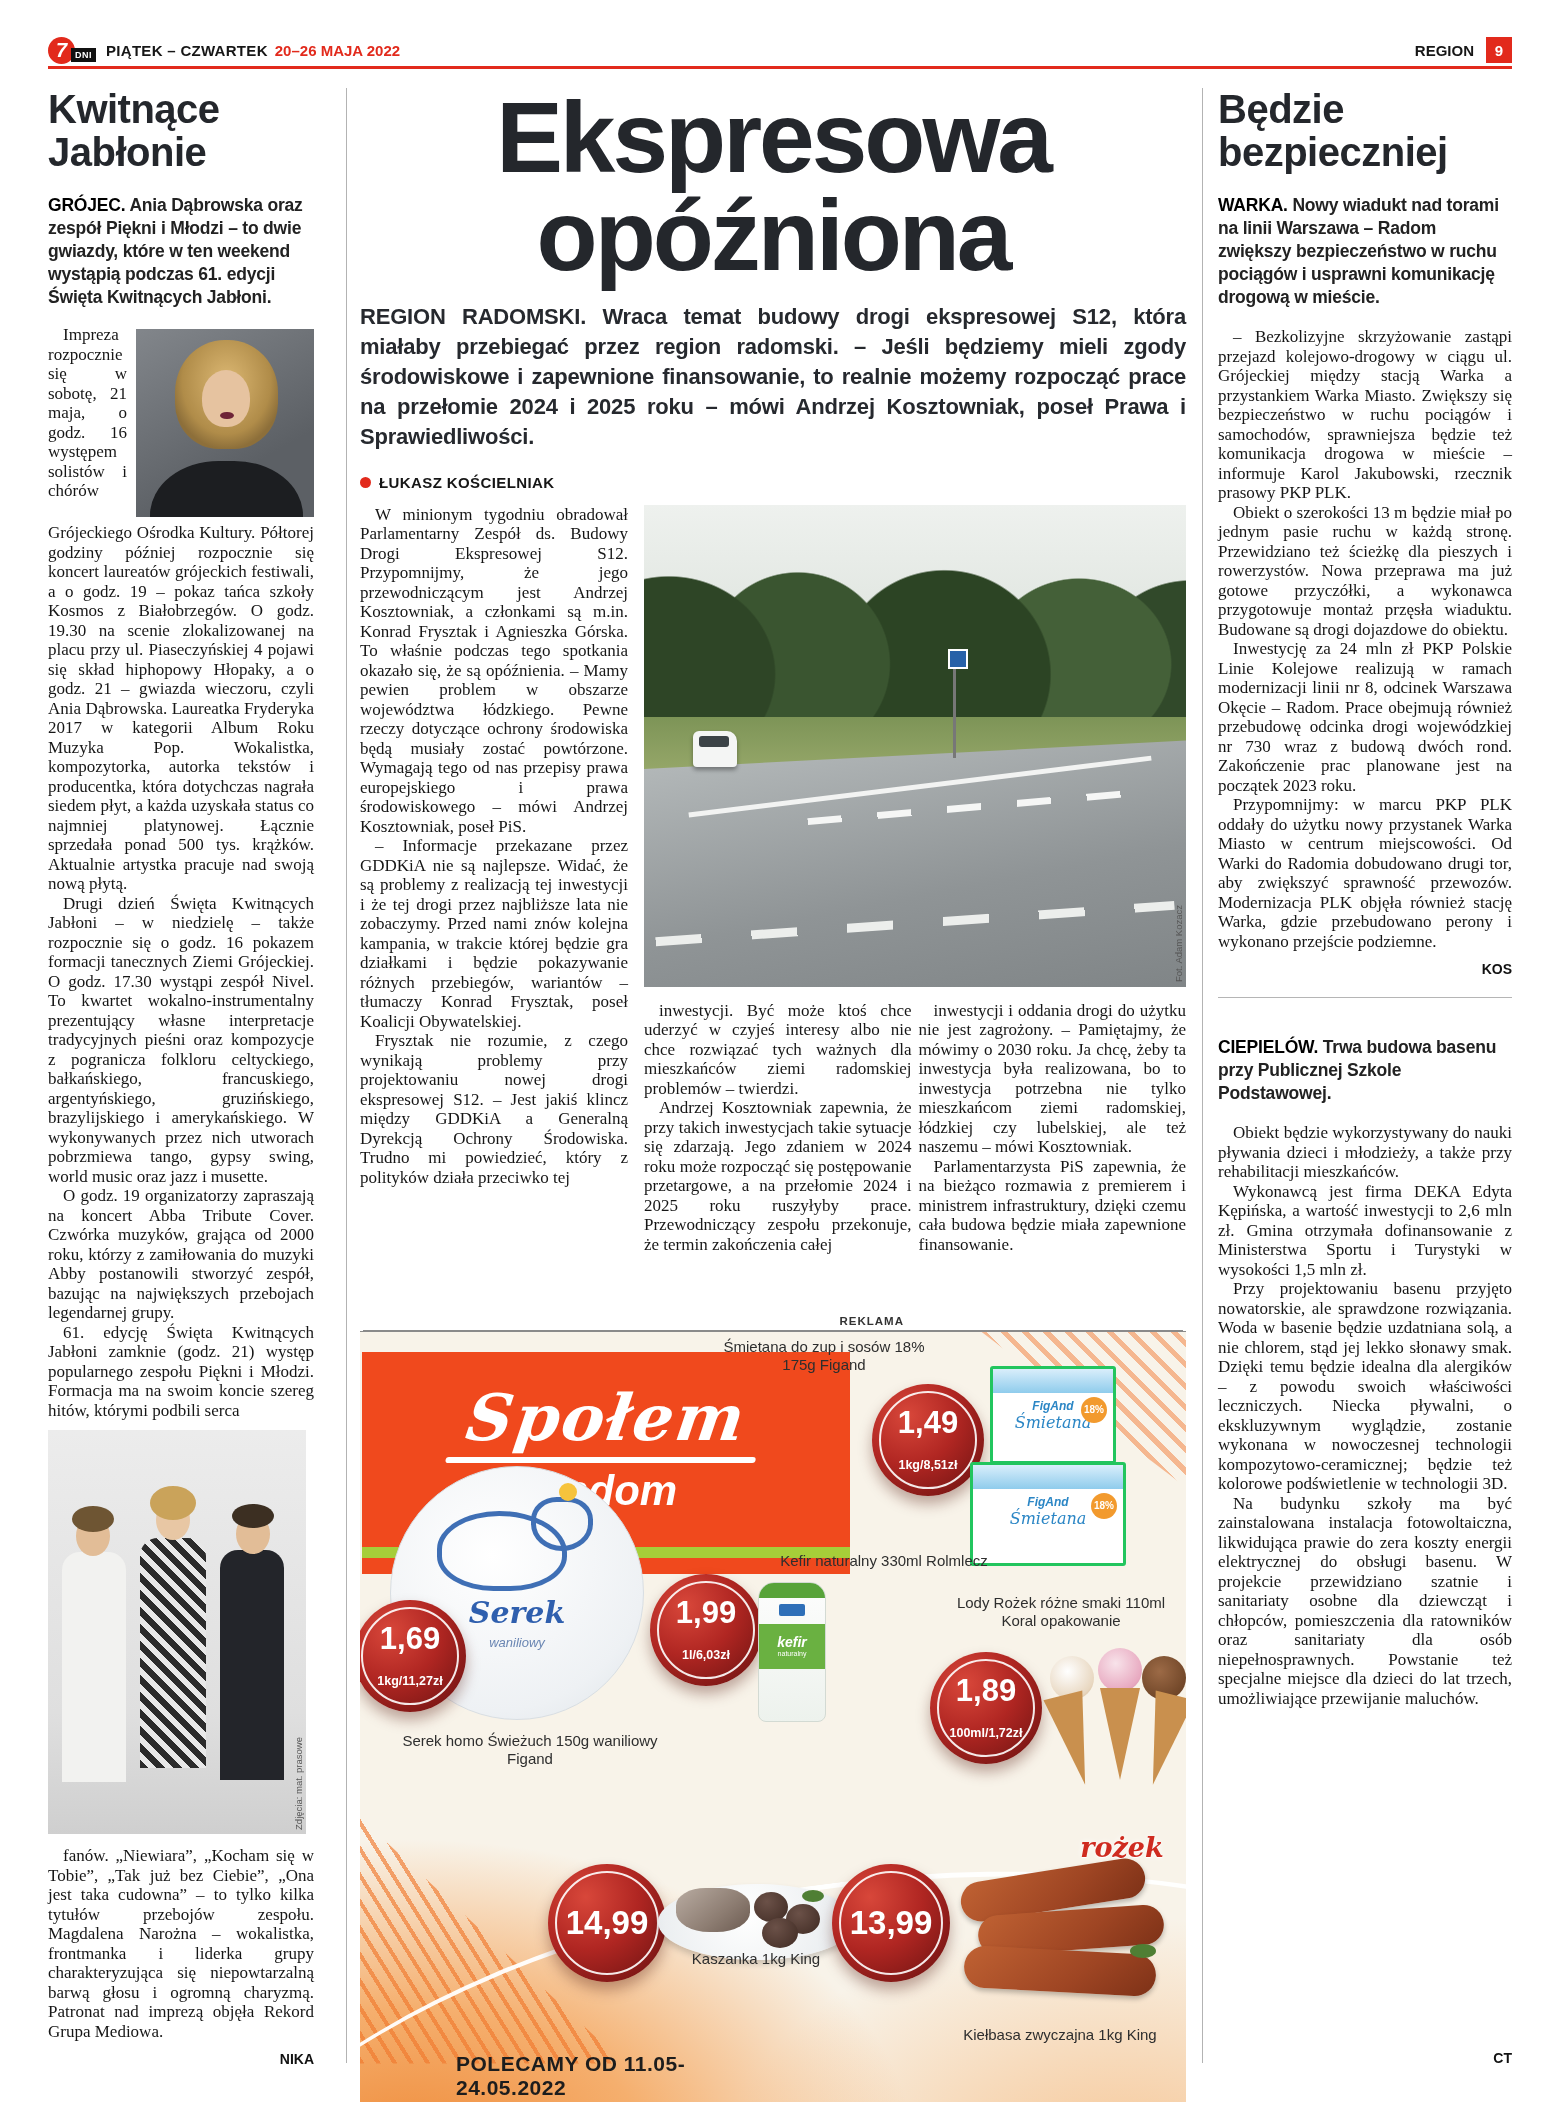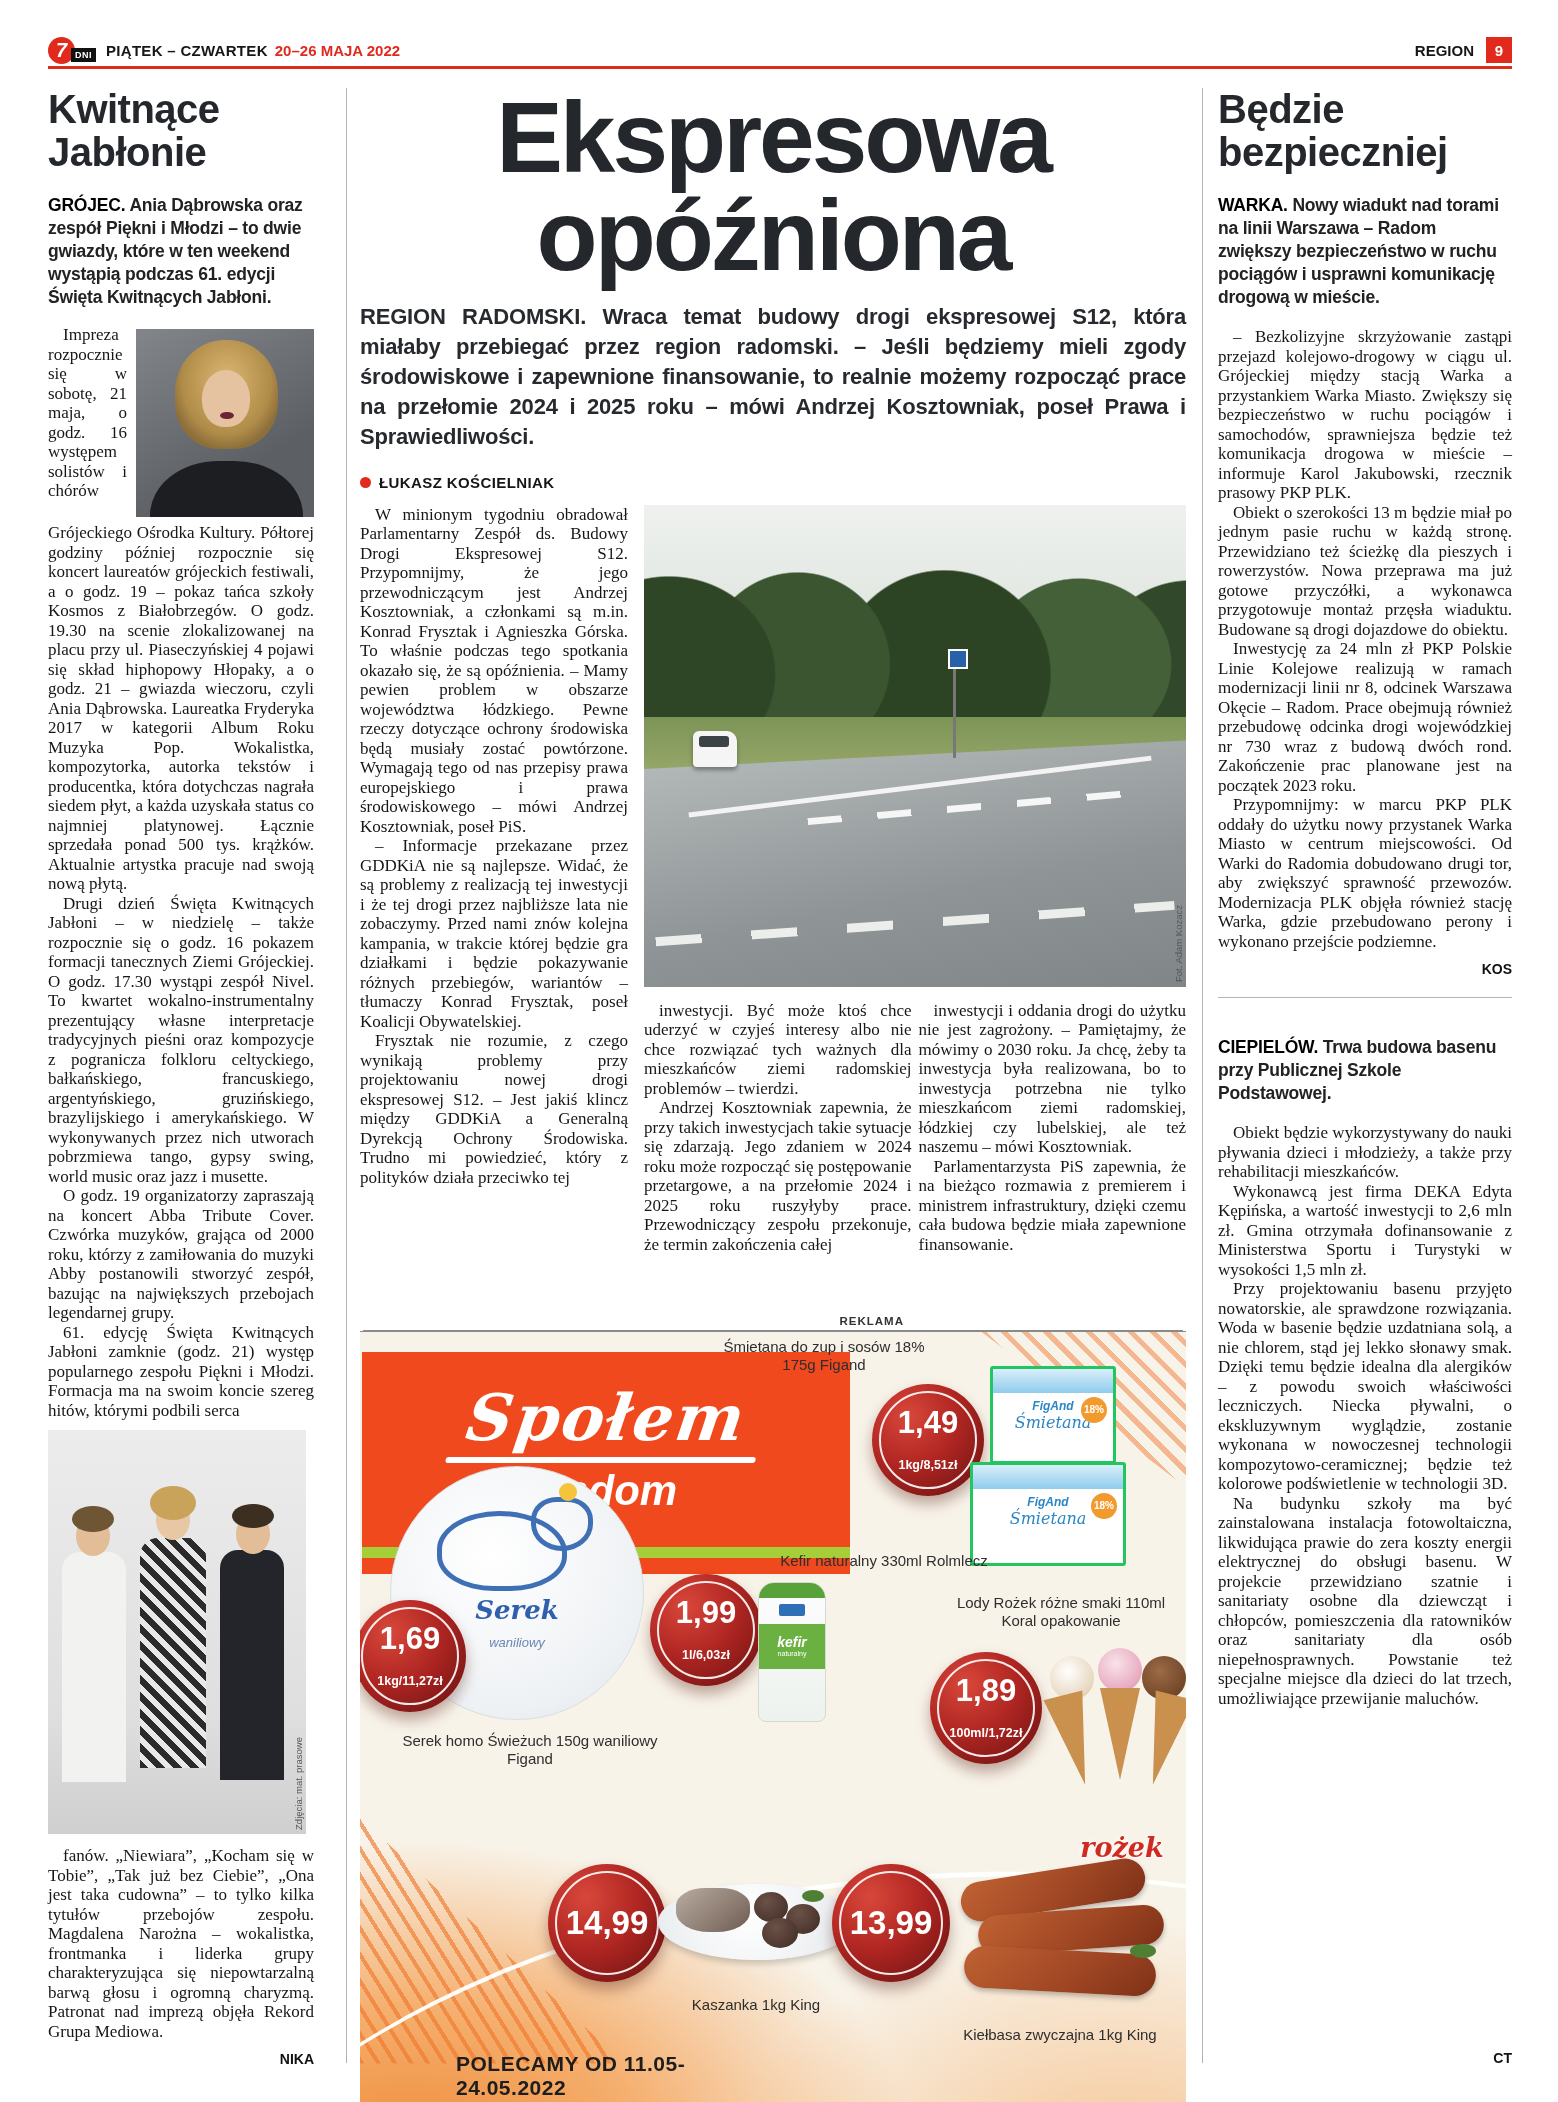--- a/index.html
+++ b/index.html
@@ -112,21 +112,21 @@
   .splogo .scr .swash{display:block;width:310px;height:6px;background:#fff;border-radius:4px;margin:2px auto 0;}
   .splogo .rad{font-family:"Liberation Sans",sans-serif;font-weight:bold;font-style:italic;color:#fff;
       font-size:42px;text-align:center;margin-top:4px;}
   .splogo .grstripe{position:absolute;left:0;bottom:16px;width:100%;height:11px;background:#a6ce39;}
   .ad-label{position:absolute;font-family:"Liberation Sans",sans-serif;font-size:15px;color:#2e2e2e;
       text-align:center;line-height:1.25;}
   .lbl-smietana{left:356px;top:6px;width:216px;}
   .lbl-kefir{left:368px;top:220px;width:312px;}
   .lbl-serek{left:28px;top:400px;width:284px;}
   .lbl-lody{left:588px;top:262px;width:226px;}
-  .lbl-kaszanka{left:318px;top:664px;width:156px;}
+  .lbl-kaszanka{left:318px;top:618px;width:156px;}
   .lbl-kielbasa{left:588px;top:694px;width:224px;}
   .badge{position:absolute;width:112px;height:112px;border-radius:50%;color:#fff;display:flex;
       flex-direction:column;align-items:center;justify-content:center;text-align:center;
       background:radial-gradient(circle at 32% 28%,#d8473a 0%,#b02622 45%,#64100f 100%);
       box-shadow:0 8px 14px rgba(80,20,10,.35);font-family:"Liberation Sans",sans-serif;}
   .badge:before{content:"";position:absolute;inset:7px;border:2px solid rgba(255,255,255,.9);border-radius:50%;}
   .badge .price{font-weight:bold;font-size:31px;line-height:1;}
   .badge .unit{font-weight:bold;font-size:12.5px;margin-top:20px;}
   .badge .unit:empty{display:none;}
   .b-smietana{left:512px;top:52px;}
@@ -149,21 +149,21 @@
   .tub1{left:30px;top:0;width:120px;height:92px;}
   .tub2{left:10px;top:96px;width:150px;height:98px;}
   .a-serek{left:30px;top:134px;width:252px;height:252px;border-radius:50%;background:
       radial-gradient(circle at 40% 35%,#ffffff,#eef1f4 70%,#dde3e8);border:1px solid #d8dee3;}
   .a-serek .cow{position:absolute;left:46px;top:44px;width:120px;height:70px;border:5px solid #3f6fb5;
       border-radius:55% 60% 50% 50%;}
   .a-serek .cowhead{position:absolute;left:140px;top:30px;width:52px;height:44px;border:5px solid #3f6fb5;
       border-radius:50% 50% 60% 60%;}
   .a-serek .fl{position:absolute;left:168px;top:16px;width:18px;height:18px;border-radius:50%;background:#f6c33c;}
   .a-serek .stxt{position:absolute;left:0;width:100%;top:128px;text-align:center;color:#2f5fae;
-      font-family:"DejaVu Serif",serif;font-style:italic;font-weight:bold;font-size:26px;}
+      font-family:"DejaVu Serif",serif;font-style:italic;font-weight:bold;font-size:30px;}
   .a-serek .stxt2{position:absolute;left:0;width:100%;top:168px;text-align:center;color:#6a86b3;
       font:italic 13px "Liberation Sans",sans-serif;}
   .a-kefir{left:398px;top:250px;width:66px;height:138px;background:linear-gradient(#fdfdfd,#edf2ed);
       border:1px solid #d3dad3;border-radius:16px 16px 8px 8px;overflow:hidden;}
   .a-kefir .cap{height:15px;background:#58a339;border-radius:10px 10px 0 0;}
   .a-kefir .blogo{width:26px;height:12px;background:#2f6fb8;margin:6px auto 0;border-radius:2px;}
   .a-kefir .klab{margin-top:8px;background:#6ab141;color:#fff;text-align:center;padding:10px 0 12px;
       font:bold italic 14px "Liberation Sans",sans-serif;}
   .a-kefir .ksub{display:block;font:normal 7px "Liberation Sans",sans-serif;}
   .a-lody{left:688px;top:298px;width:140px;height:216px;}

